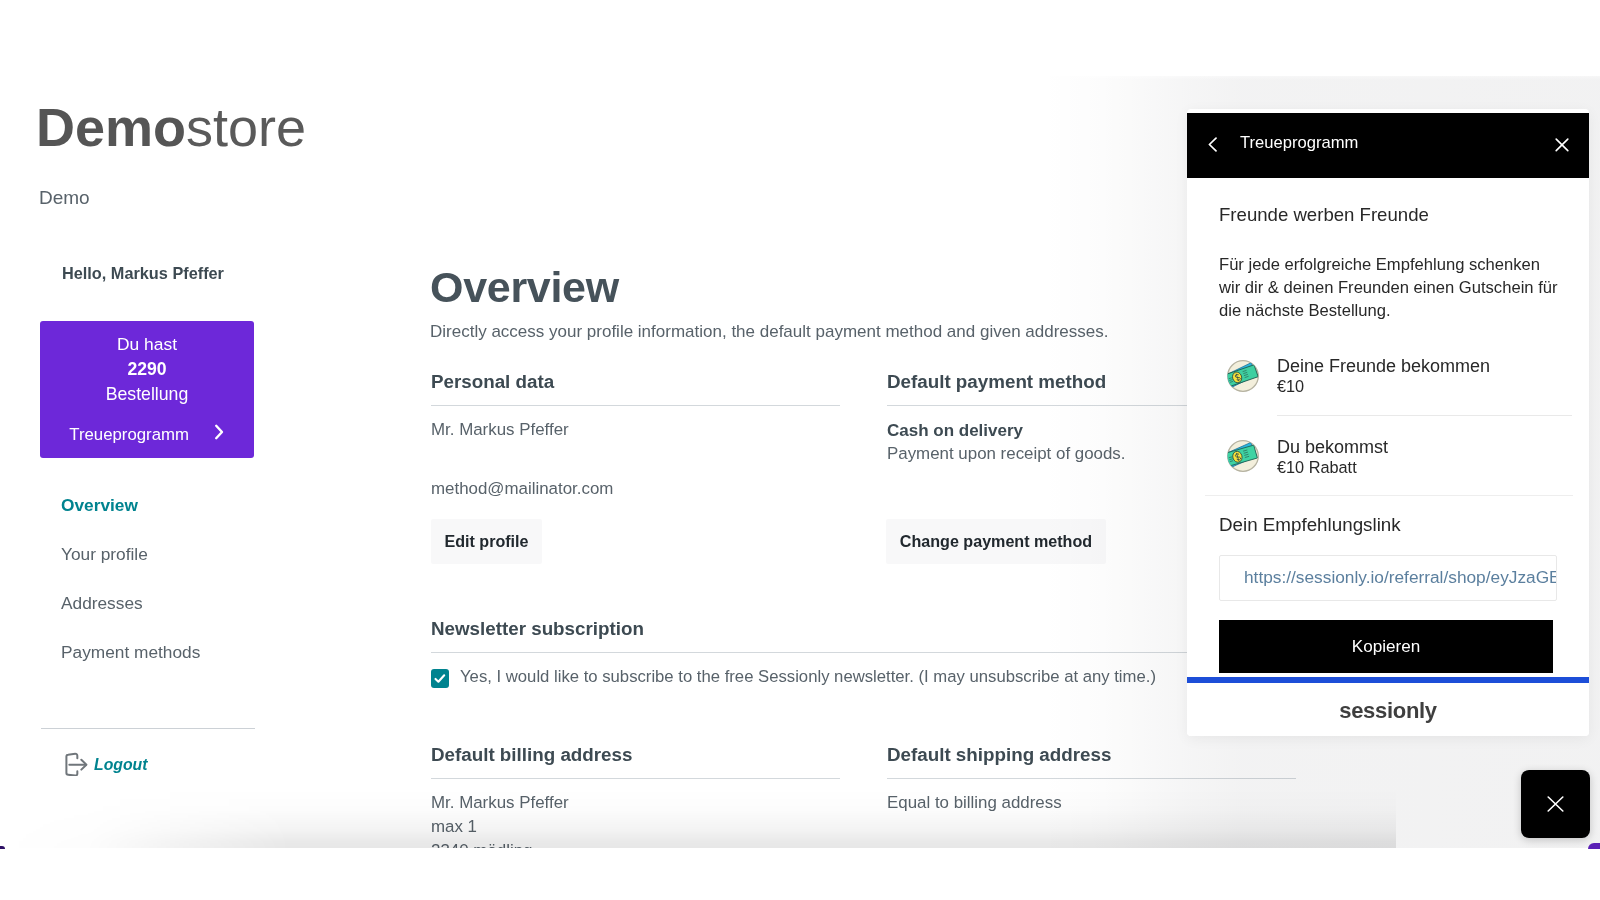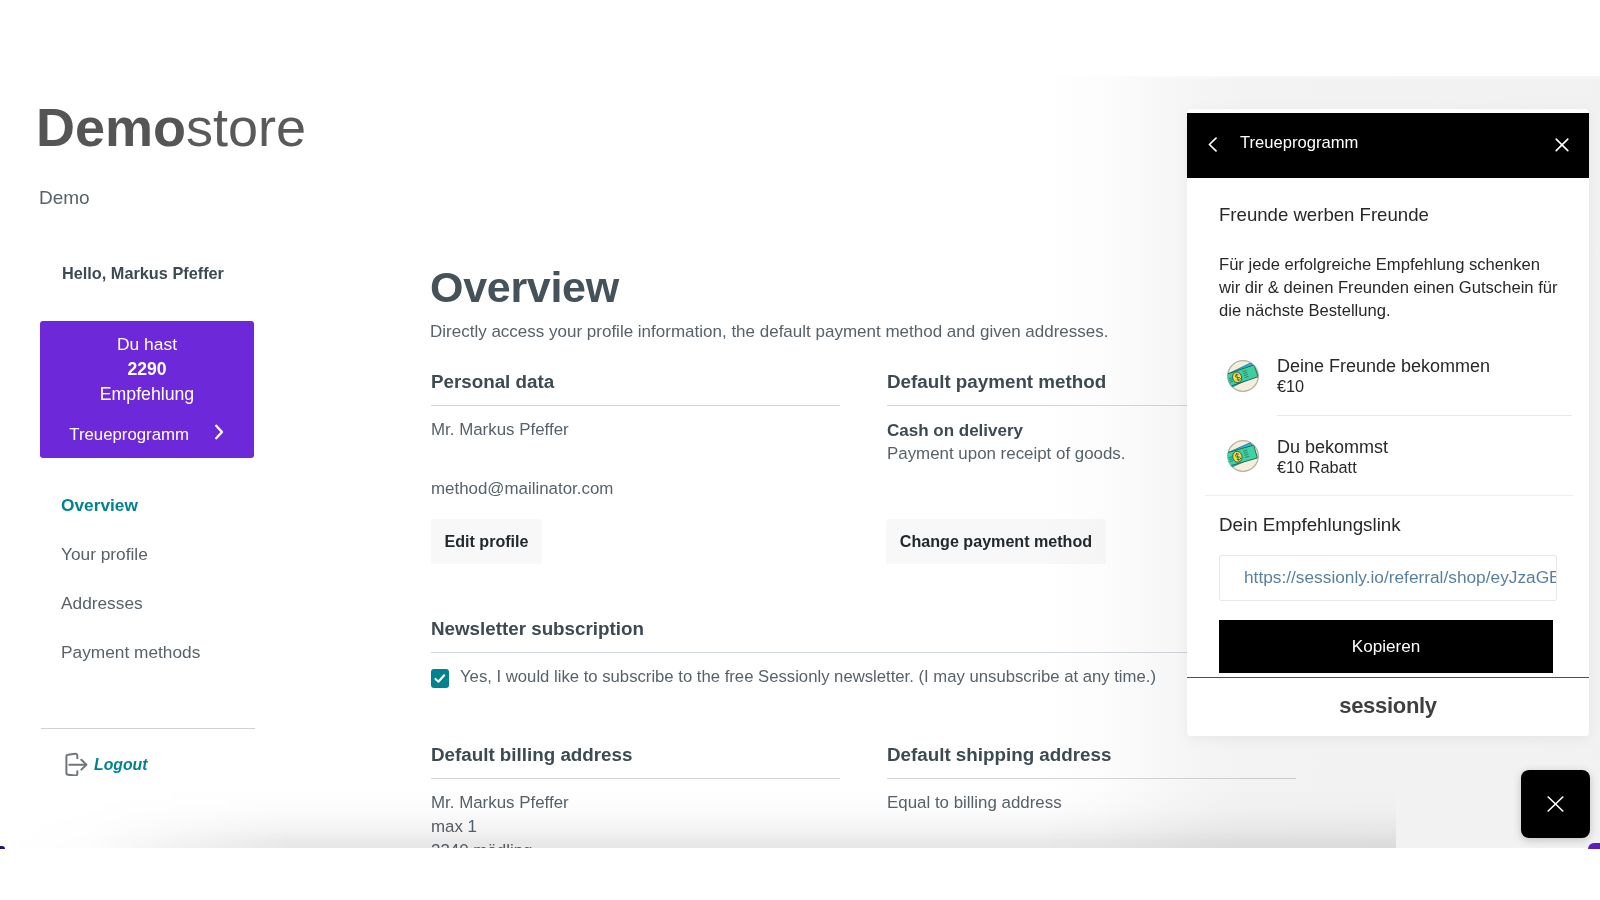--- a/index.html
+++ b/index.html
@@ -88,21 +88,21 @@
   .rw-t2 { position:absolute; font-size:16.3px; line-height:16.3px; color:#282828; }
   .rsep { position:absolute; left:90px; width:295px; height:1px; background:#e9e9e9; }
   .rsep2 { position:absolute; left:18px; width:368px; height:1px; background:#eeeeee; }
   .p-h3 { position:absolute; left:32px; font-size:18.8px; line-height:18.8px; color:#282828; }
   .linkbox { position:absolute; left:32px; width:338px; height:46px; border:1px solid #e8e8e8;
       border-radius:2px; overflow:hidden; }
   .linkbox span { position:absolute; left:24px; top:12px; font-size:17.3px; line-height:19px; color:#5b7f9e; white-space:nowrap; }
   .copybtn { position:absolute; left:32px; width:334px; height:53px; background:#000000; color:#fff;
       font-size:17.1px; line-height:53px; text-align:center; }
   .panel-ft { position:absolute; left:0; right:0; bottom:0; height:59px; background:#fff;
-      border-top:1px solid #1d4ed8; }
+      border-top:6px solid #1d4ed8; }
   .panel-ft .brand { position:absolute; left:0; right:0; top:17px; text-align:center;
       font-size:22px; line-height:22px; font-weight:700; color:#3f3f3f; letter-spacing:-0.3px; }
 
   .closebtn { position:absolute; left:1521px; top:770px; width:69px; height:68px; background:#000000;
       border-radius:8px; display:flex; align-items:center; justify-content:center;
       box-shadow:0 2px 9px rgba(0,0,0,0.20); }
   
   .purple-r { position:absolute; left:1588px; top:843px; width:18px; height:6px;
       background:#5b21b6; border-top-left-radius:16px; filter:blur(0.6px); }
   .purple-l { position:absolute; left:-8px; top:845.5px; width:13px; height:3px;
@@ -120,21 +120,21 @@
     </div>
 
 
     <div class="breadcrumb">Demo</div>
 
     <div class="hello">Hello, Markus Pfeffer</div>
 
     <div class="loyalty">
       <div class="l1">Du hast</div>
       <div class="l2">2290</div>
-      <div class="l3">Empfehlung</div>
+      <div class="l3">Bestellung</div>
       <div class="cta">
         <span>Treueprogramm</span>
         <span style="margin-left:20px;position:relative;top:0px;">
           <svg width="11" height="16" viewBox="0 0 11 16">
               <path d="M2.2 1.8 L8.0 8 L2.2 14.2" fill="none" stroke="#fff" stroke-width="2.4" stroke-linecap="round" stroke-linejoin="round"></path>
             </svg>
         </span>
       </div>
     </div>
 

